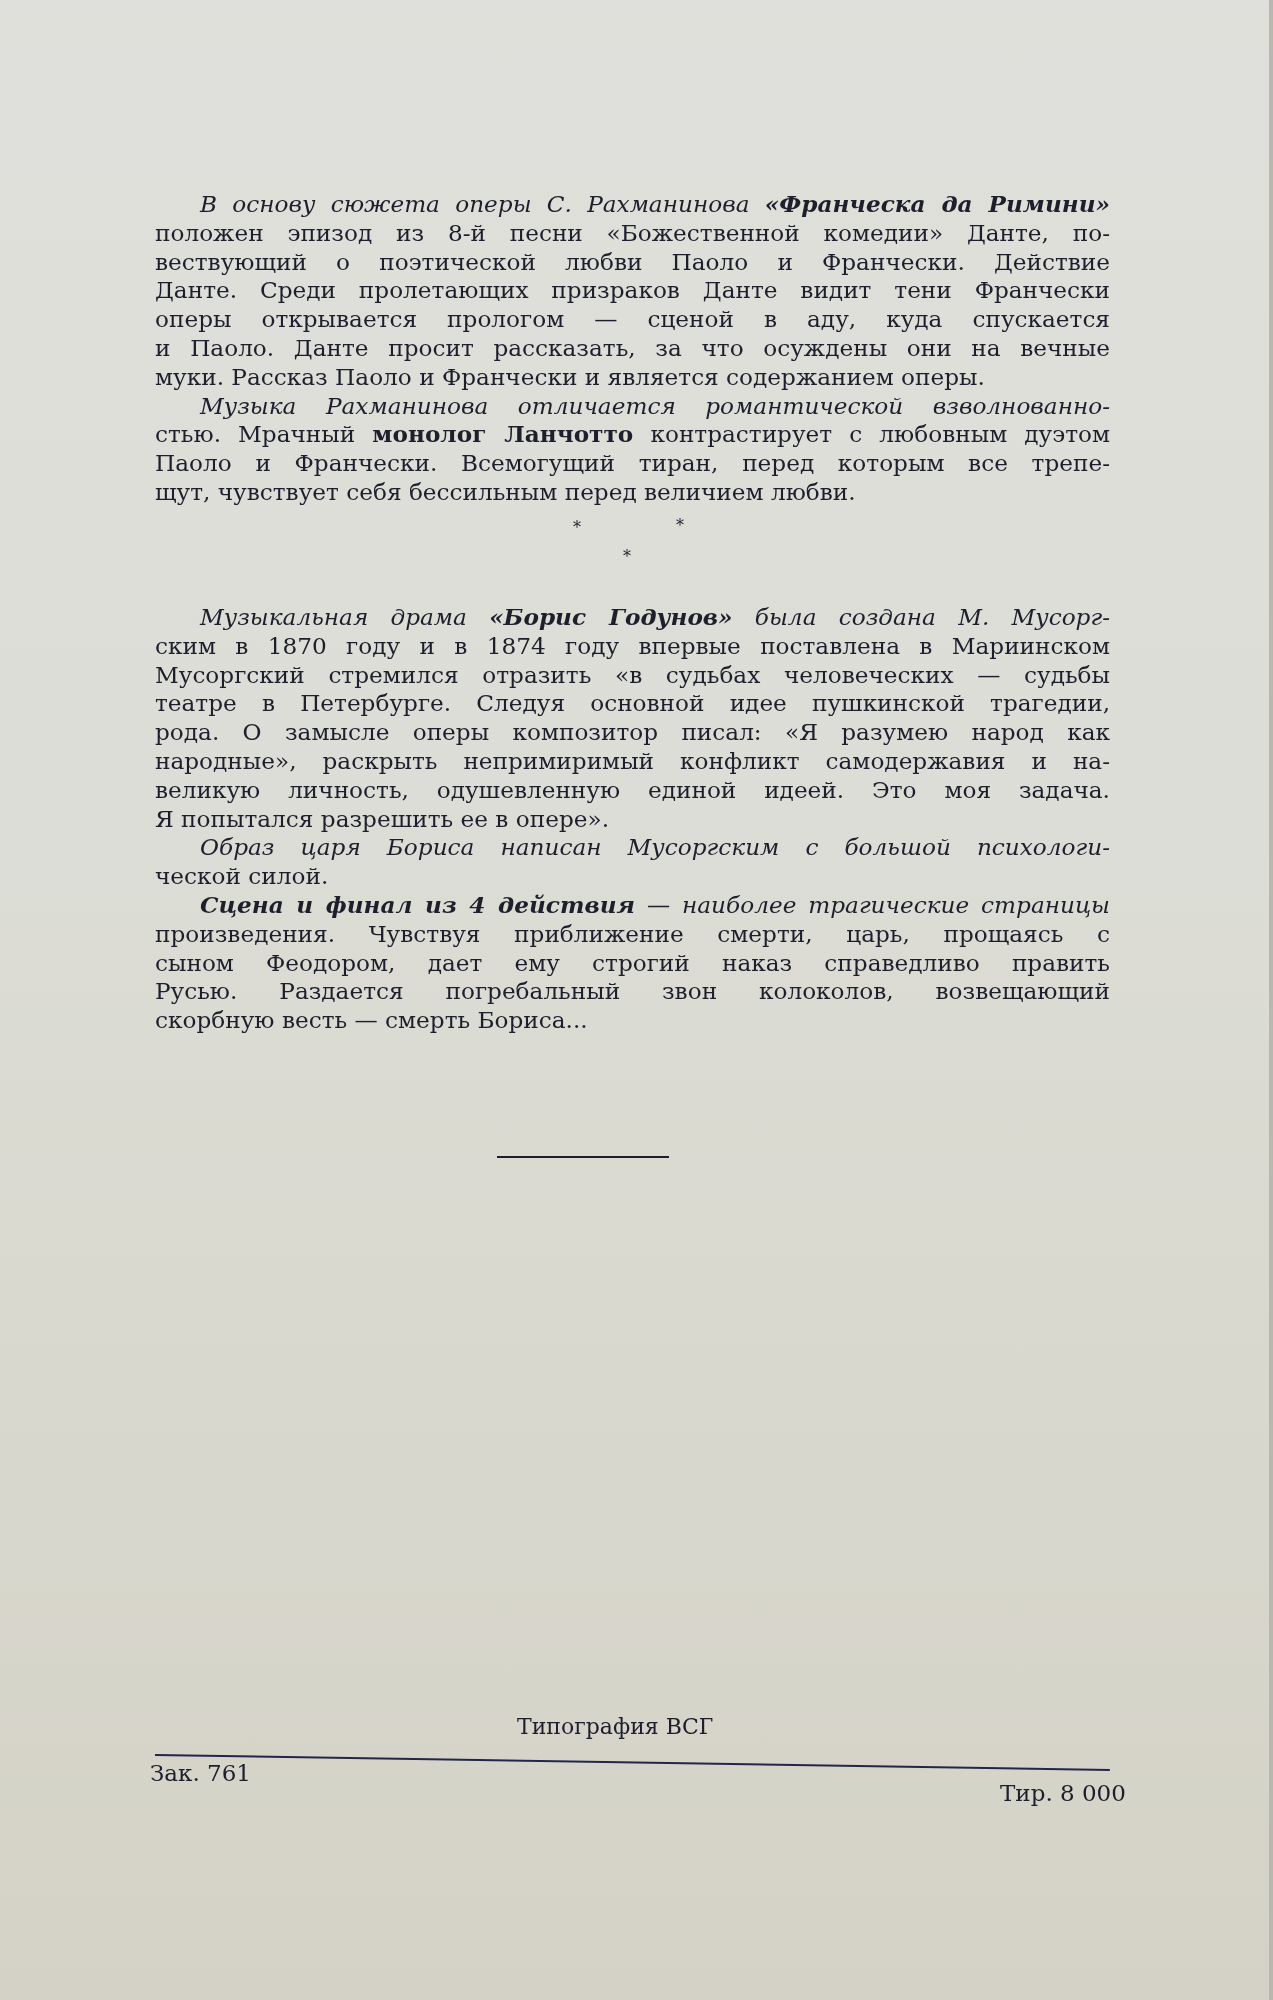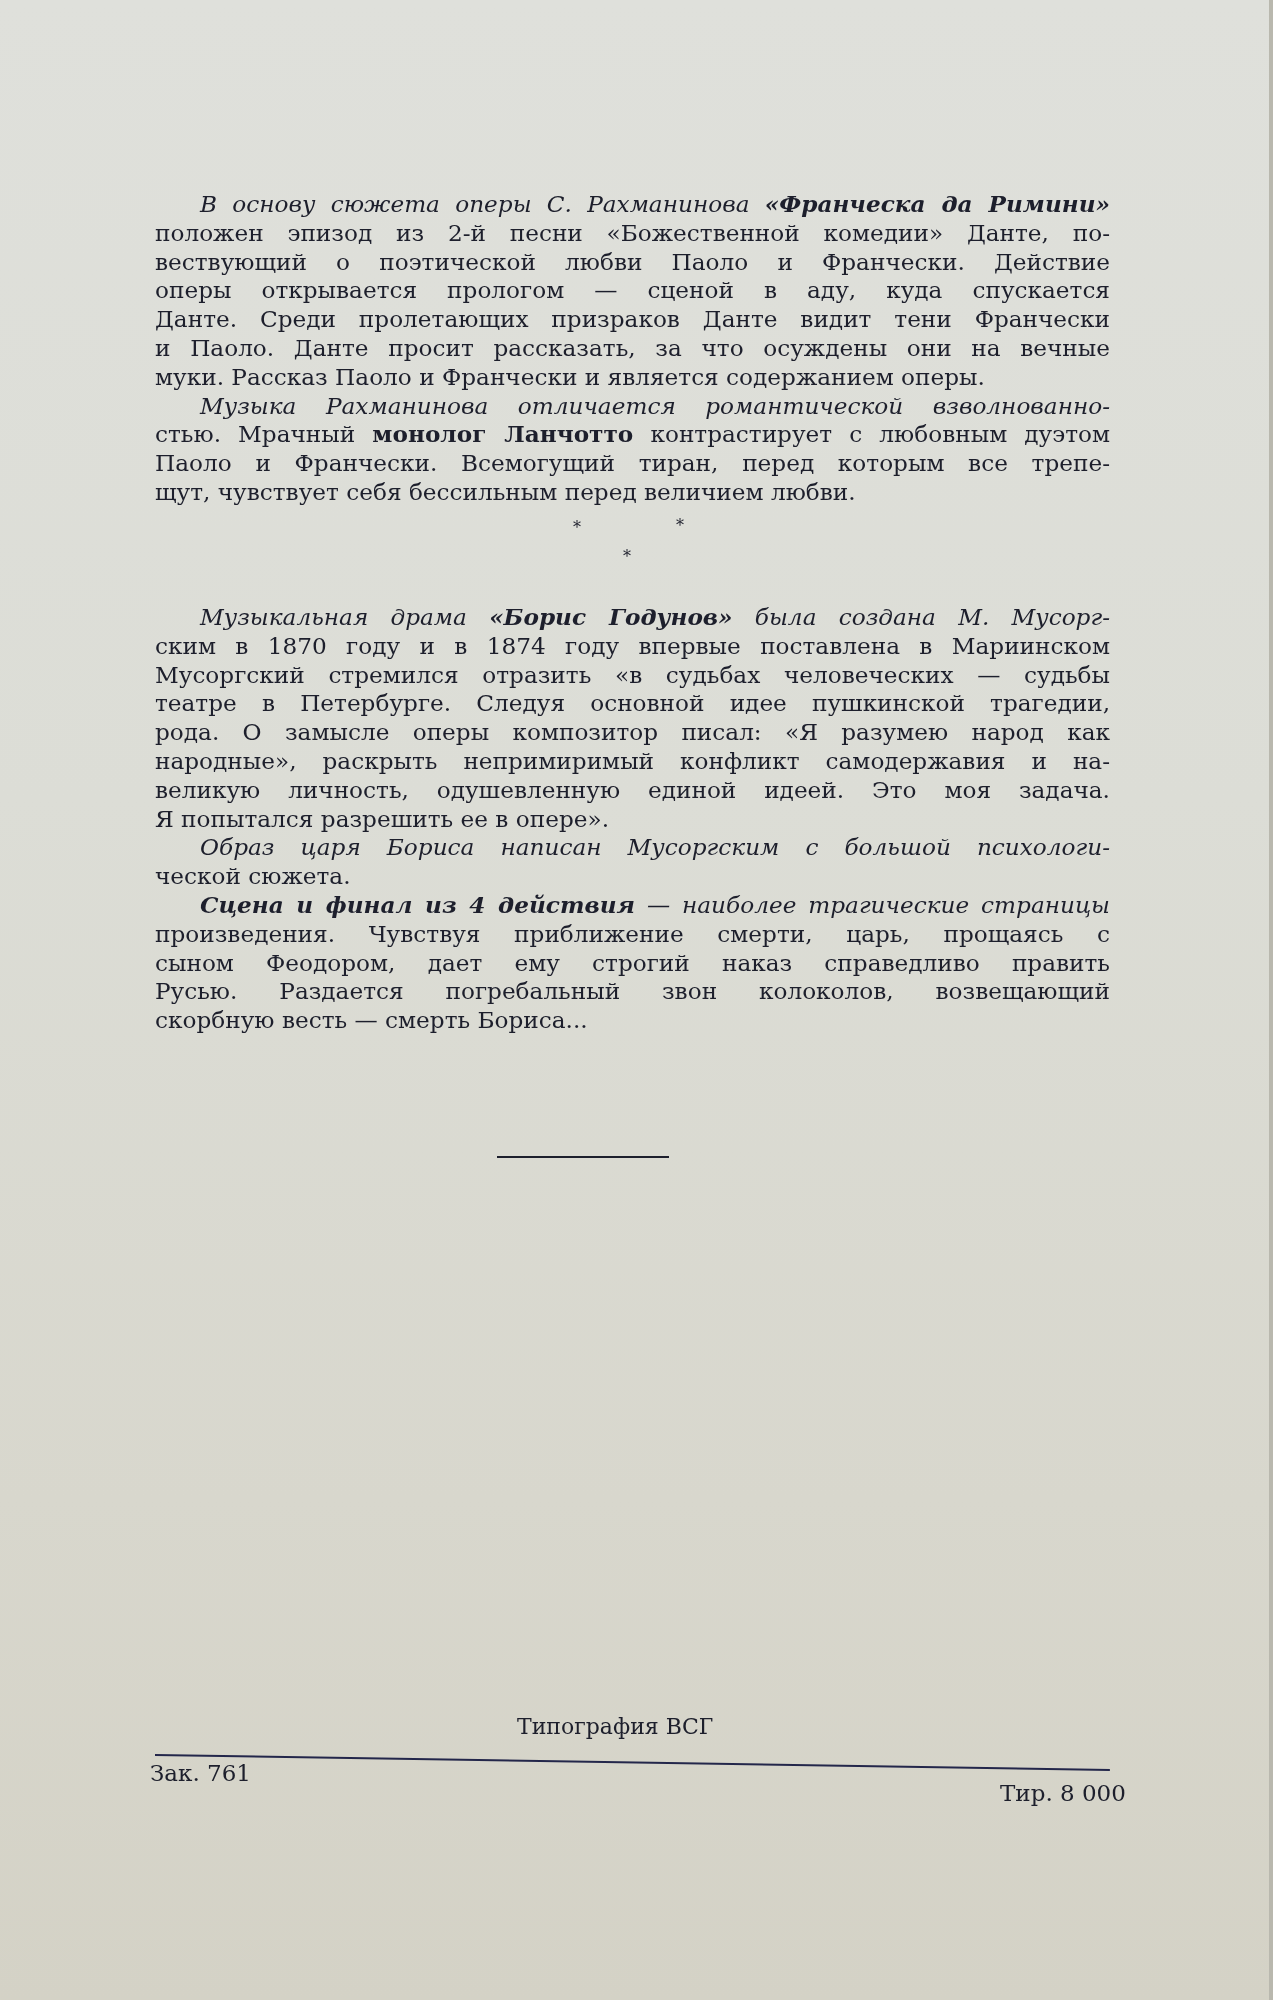--- a/index.html
+++ b/index.html
@@ -23,24 +23,24 @@
   .foot-right { position:absolute; left:1000px; top:1780px; font-size:23px; }
 </style>
 </head>
 <body>
 
 <div class="edge-right"></div>
 
 <div class="col" style="top:190px;">
   <div>
       <span class="line first">В основу сюжета оперы С. Рахманинова <b>«Франческа да Римини»</b></span>
-      <span class="line">положен эпизод из 2-й песни «Божественной комедии» Данте, по-</span>
+      <span class="line">положен эпизод из 8-й песни «Божественной комедии» Данте, по-</span>
       <span class="line">вествующий о поэтической любви Паоло и Франчески. Действие</span>
+      <span class="line">Данте. Среди пролетающих призраков Данте видит тени Франчески</span>
       <span class="line">оперы открывается прологом — сценой в аду, куда спускается</span>
-      <span class="line">Данте. Среди пролетающих призраков Данте видит тени Франчески</span>
       <span class="line">и Паоло. Данте просит рассказать, за что осуждены они на вечные</span>
       <span class="line end">муки. Рассказ Паоло и Франчески и является содержанием оперы.</span>
     </div>
   <div>
       <span class="line first">Музыка Рахманинова отличается романтической взволнованно-</span>
       <span class="line">стью. Мрачный <b>монолог Ланчотто</b> контрастирует с любовным дуэтом</span>
       <span class="line">Паоло и Франчески. Всемогущий тиран, перед которым все трепе-</span>
       <span class="line end">щут, чувствует себя бессильным перед величием любви.</span>
     </div>
 </div>
@@ -55,21 +55,21 @@
       <span class="line">ским в 1870 году и в 1874 году впервые поставлена в Мариинском</span>
       <span class="line">Мусоргский стремился отразить «в судьбах человеческих — судьбы</span>
       <span class="line">театре в Петербурге. Следуя основной идее пушкинской трагедии,</span>
       <span class="line">рода. О замысле оперы композитор писал: «Я разумею народ как</span>
       <span class="line">народные», раскрыть непримиримый конфликт самодержавия и на-</span>
       <span class="line">великую личность, одушевленную единой идеей. Это моя задача.</span>
       <span class="line end">Я попытался разрешить ее в опере».</span>
     </div>
   <div>
       <span class="line first">Образ царя Бориса написан Мусоргским с большой психологи-</span>
-      <span class="line end">ческой сюжета.</span>
+      <span class="line end">ческой силой.</span>
     </div>
   <div>
       <span class="line first"><b>Сцена и финал из 4 действия</b> — наиболее трагические страницы</span>
       <span class="line">произведения. Чувствуя приближение смерти, царь, прощаясь с</span>
       <span class="line">сыном Феодором, дает ему строгий наказ справедливо править</span>
       <span class="line">Русью. Раздается погребальный звон колоколов, возвещающий</span>
       <span class="line end">скорбную весть — смерть Бориса...</span>
     </div>
 </div>
 

